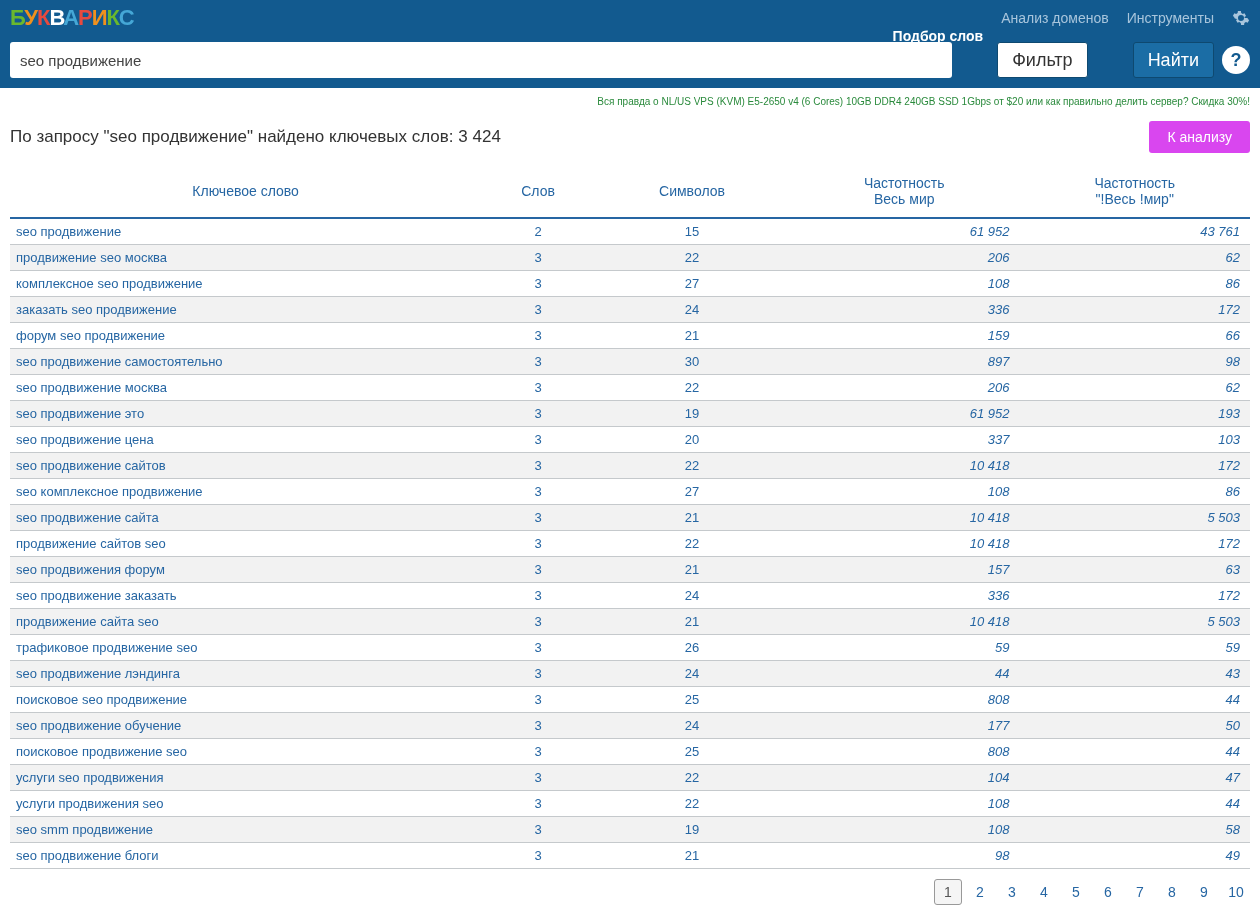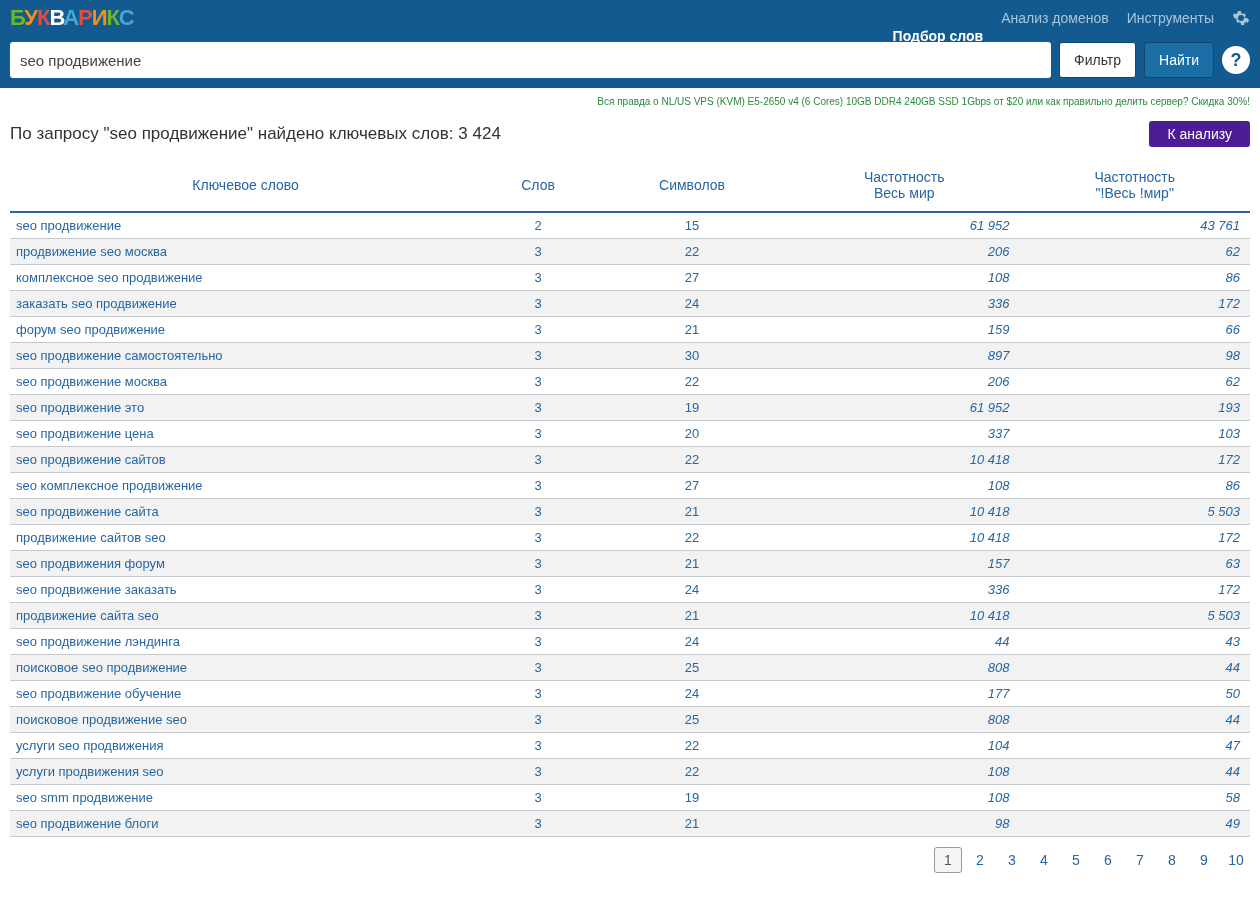--- a/index.html
+++ b/index.html
@@ -12,29 +12,29 @@
 .logo span:nth-child(5){color:#45a7d6;} .logo span:nth-child(6){color:#e84a3f;}
 .logo span:nth-child(7){color:#f0911d;} .logo span:nth-child(8){color:#6ab82e;}
 .logo span:nth-child(9){color:#45a7d6;}
 .nav { margin-left:auto; display:flex; align-items:center; gap:18px; color:#a8c5dc; }
 .nav a { color:#a8c5dc; text-decoration:none; font-size:14px; cursor:pointer; }
 .nav a.active { color:#fff; font-weight:bold;margin-top:36px; }
 .gear { width:18px; height:18px; cursor:pointer; }
 
 .searchbar { background:#125a8f; padding:6px 10px 10px; display:flex; gap:8px; align-items:center; }
 .searchbar input { flex:1; height:36px; border:none; border-radius:3px; padding:0 10px; font-size:15px; color:#444; background:#fff; }
-.btn { height:36px; padding:0 14px; border:1px solid #0e4970; border-radius:3px; background:#fff; color:#333; font-size:14px; cursor:pointer; }
+.btn { height:36px; padding:0 14px; border:1px solid #0e4970; border-radius:3px; background:#fff; color:#333; font-size:18px; cursor:pointer;margin-left:37px; }
 .btn-blue { background:#1b6da5; color:#fff; border-color:#0e4970; }
 .help { width:28px; height:28px; border-radius:50%; background:#fff; color:#125a8f; font-weight:bold; font-size:18px; display:flex; align-items:center; justify-content:center; cursor:pointer; }
 
 .promo { text-align:right; padding:8px 10px 14px; color:#2a8a3c; font-size:10px; }
 
 .resultbar { display:flex; align-items:center; padding:0 10px 10px; }
 .resultbar h2 { font-size:17px; font-weight:normal; color:#333; }
-.btn-cyan { margin-left:auto; background:#4c1d95; color:#fff; border:none; height:26px; padding:0 18px; border-radius:3px; font-size:14px; cursor:pointer;text-align:center; }
+.btn-cyan { margin-left:auto; background:#d946ef; color:#fff; border:none; height:32px; padding:0 18px; border-radius:3px; font-size:14px; cursor:pointer;text-align:center; }
 
 table { width:calc(100% - 20px); margin:0 10px; border-collapse:collapse; }
 thead th { color:#2666a3; font-weight:normal; font-size:14px; padding:12px 6px 10px; border-bottom:2px solid #2666a3; text-align:center; }
 thead th:first-child { text-align:center; width:38%; }
 tbody td { padding:5px 6px; font-size:13px; color:#2666a3; border-bottom:1px solid #c5c9cc; }
 tbody tr:nth-child(even) { background:#f2f2f2; }
 tbody td:first-child { text-align:left; }
 tbody td:nth-child(2), tbody td:nth-child(3) { text-align:center; }
 tbody td:nth-child(4), tbody td:nth-child(5) { text-align:right; padding-right:10px;font-style:italic; }
 tbody td a { color:#2666a3; text-decoration:none; cursor:pointer; }
@@ -187,20 +187,27 @@
         <td>24</td>
         <td>336</td>
         <td>172</td>
       </tr>
       <tr>
         <td><a>продвижение сайта seo</a></td>
         <td>3</td>
         <td>21</td>
         <td>10 418</td>
         <td>5 503</td>
+      </tr>
+      <tr>
+        <td><a>трафиковое продвижение seo</a></td>
+        <td>3</td>
+        <td>26</td>
+        <td>59</td>
+        <td>59</td>
       </tr>
       <tr>
         <td><a>seo продвижение лэндинга</a></td>
         <td>3</td>
         <td>24</td>
         <td>44</td>
         <td>43</td>
       </tr>
       <tr>
         <td><a>поисковое seo продвижение</a></td>

